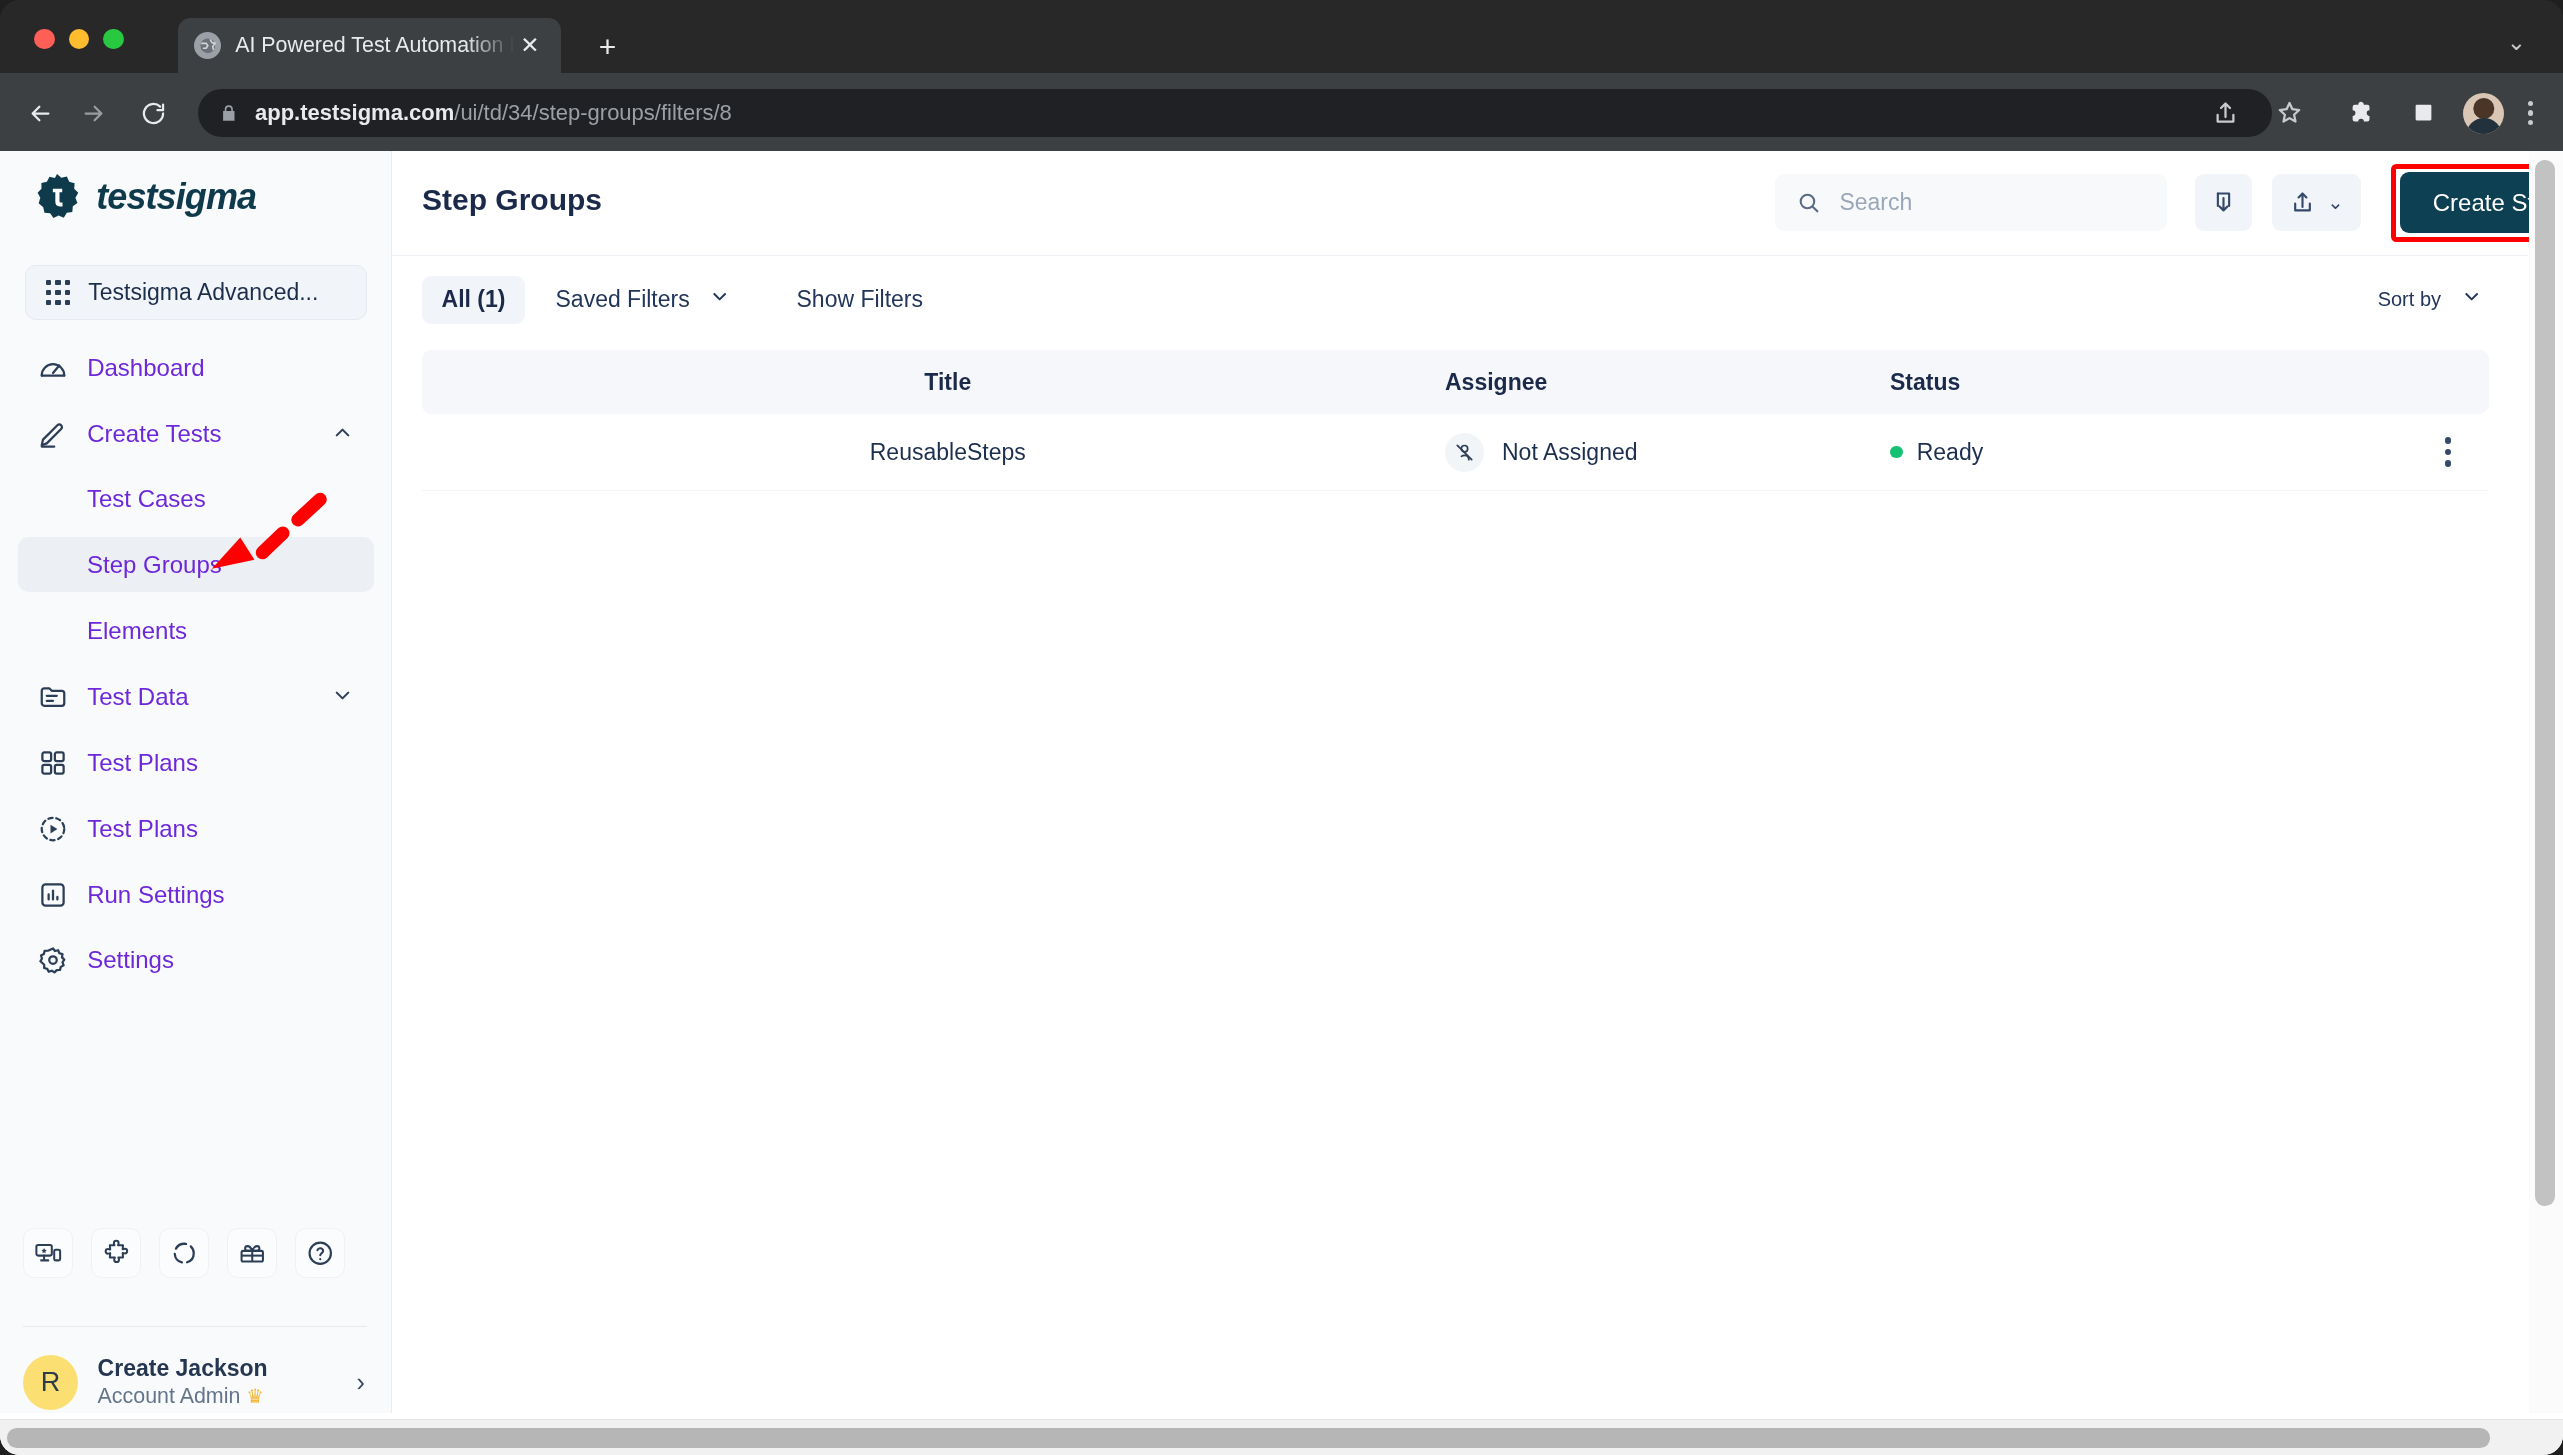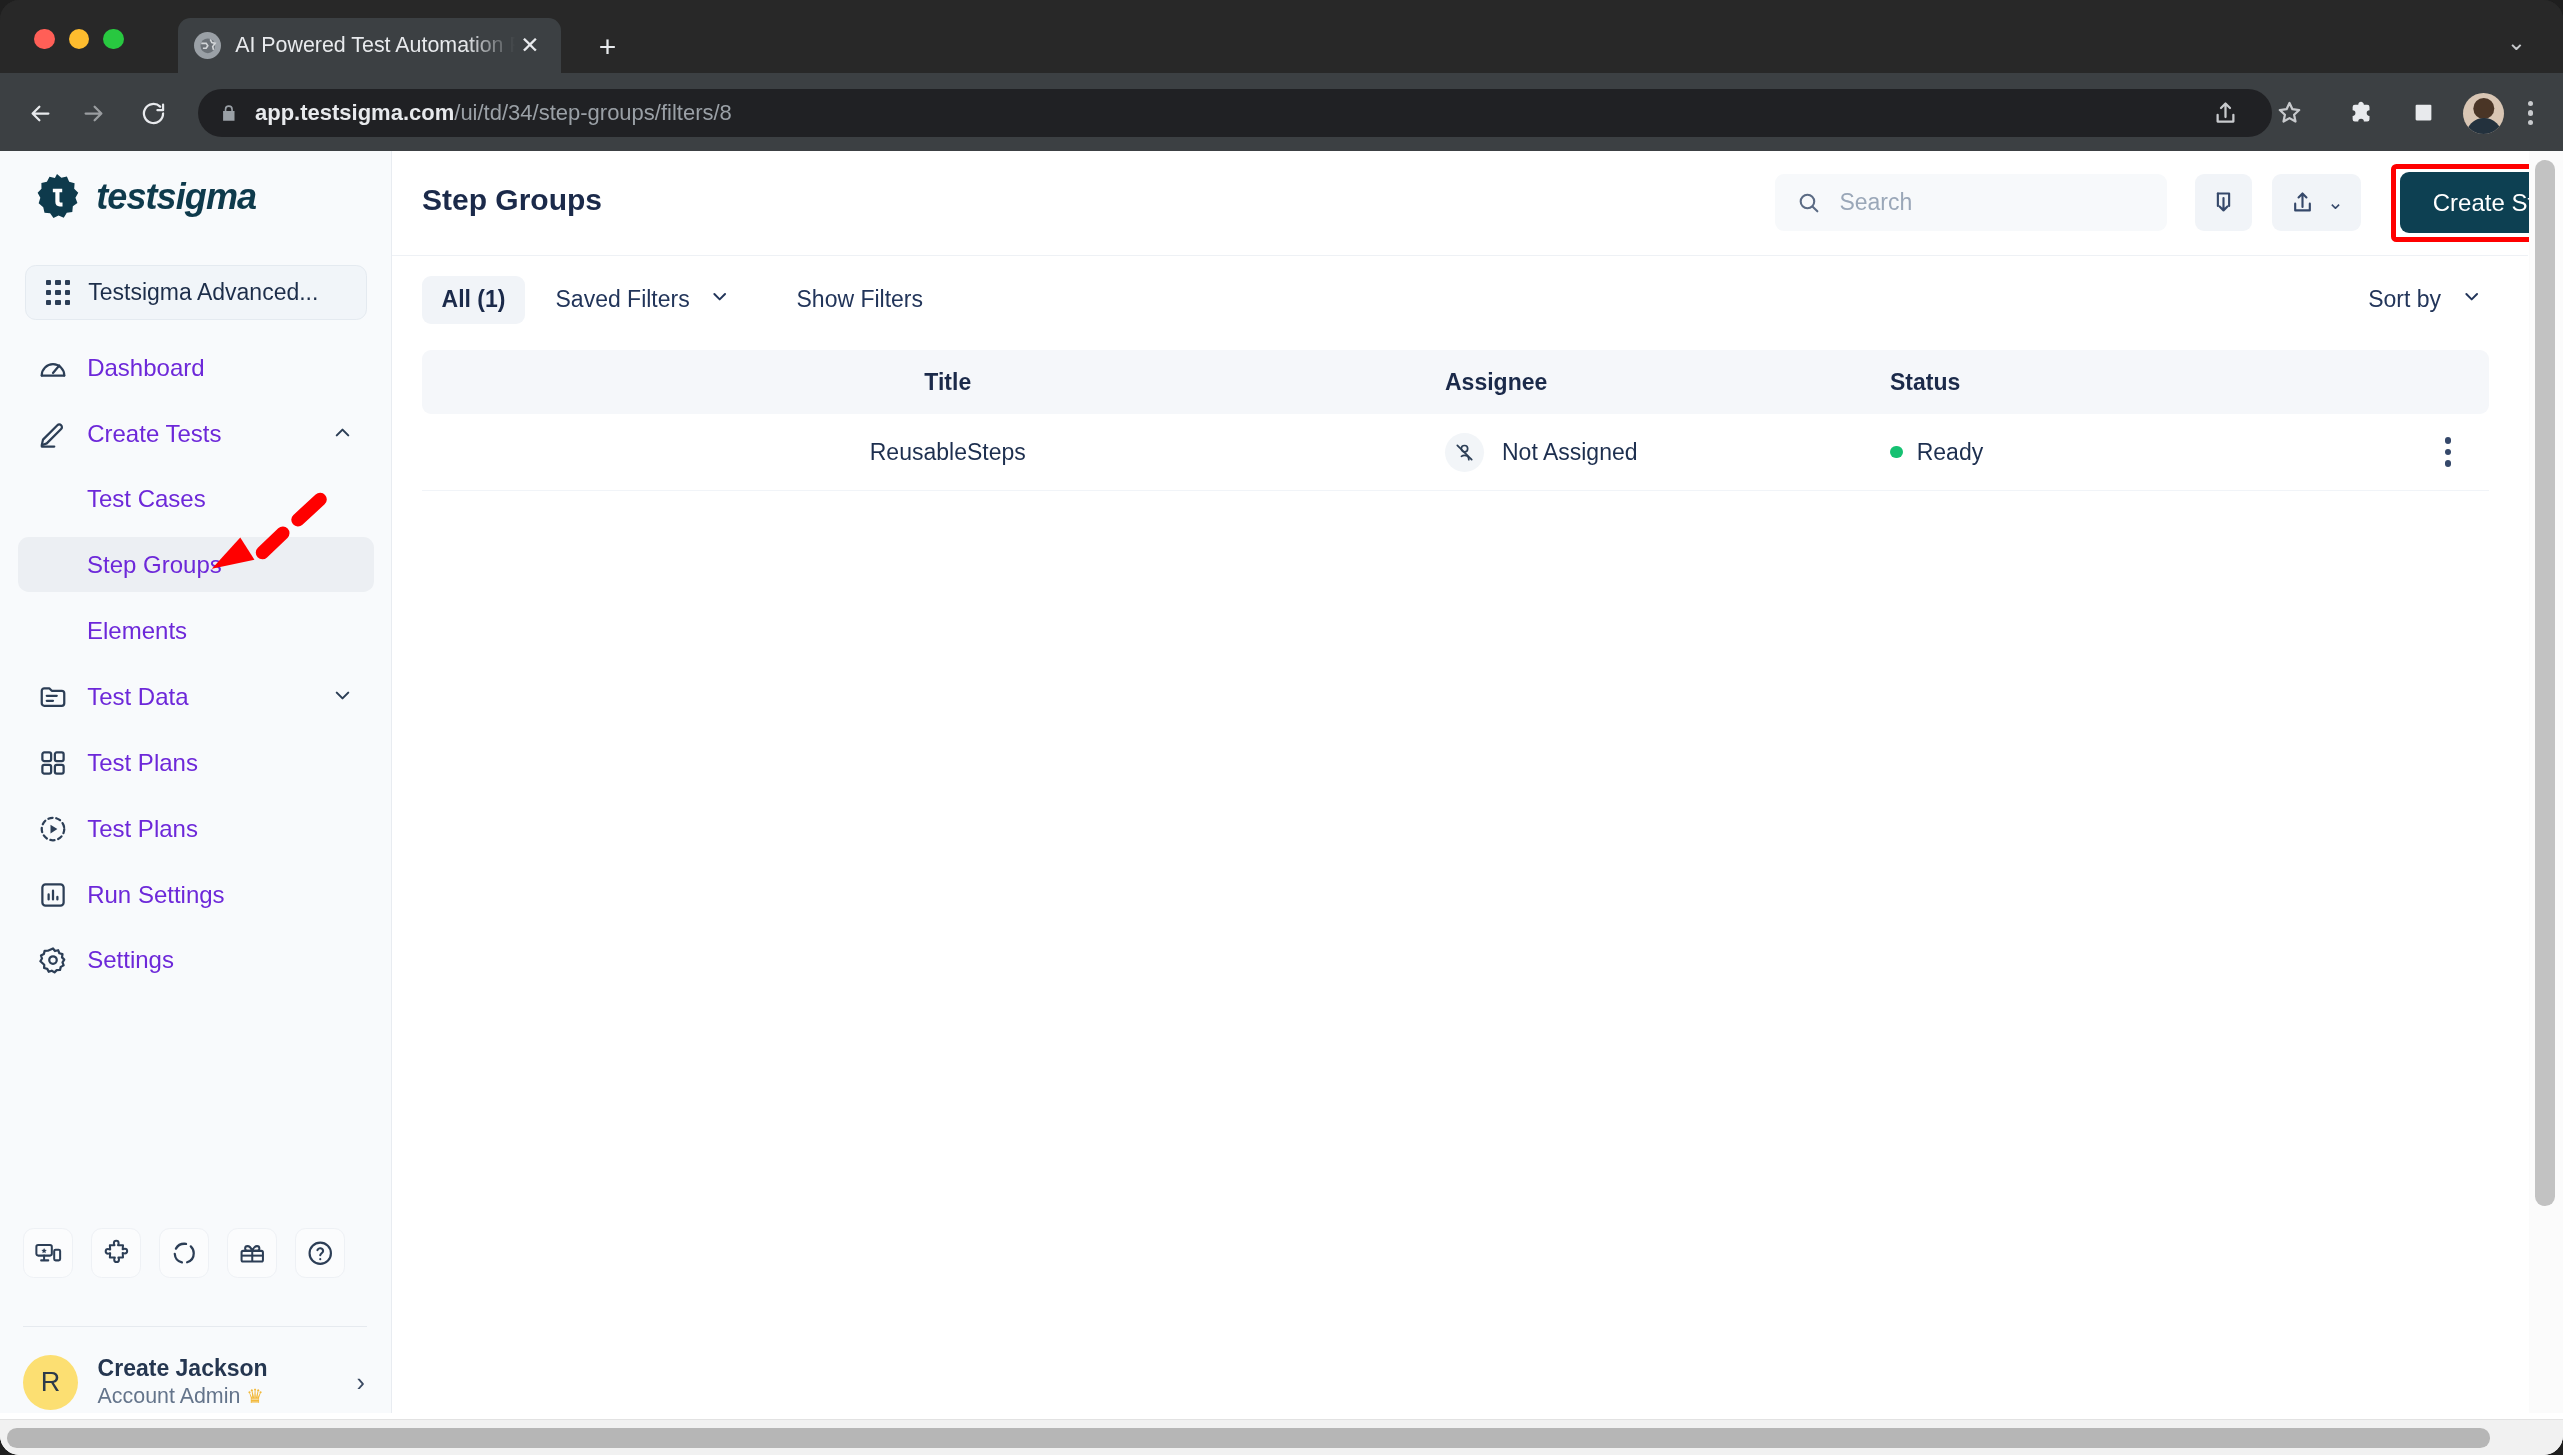--- a/index.html
+++ b/index.html
@@ -290,21 +290,21 @@
   #show-filters {
     position: absolute; left: 392px; top: 19.6px;
     height: 48px; padding: 0 12.5px;
     display: flex; align-items: center;
     font-size: 23px; color: #22355a;
   }
   #sort-by {
     position: absolute; right: 37px; top: 19.6px;
     height: 48px; padding: 0 9px;
     display: flex; align-items: center; gap: 19.6px;
-    font-size: 23px; color: #22355a;
+    font-size: 20px; color: #22355a;
   }
   #sort-by .chev { font-size: 19.6px; }
 
   
   #table {
     position: absolute; left: 30px; top: 199px;
     width: 2067px;
   }
   #thead {
     display: flex; align-items: center;

